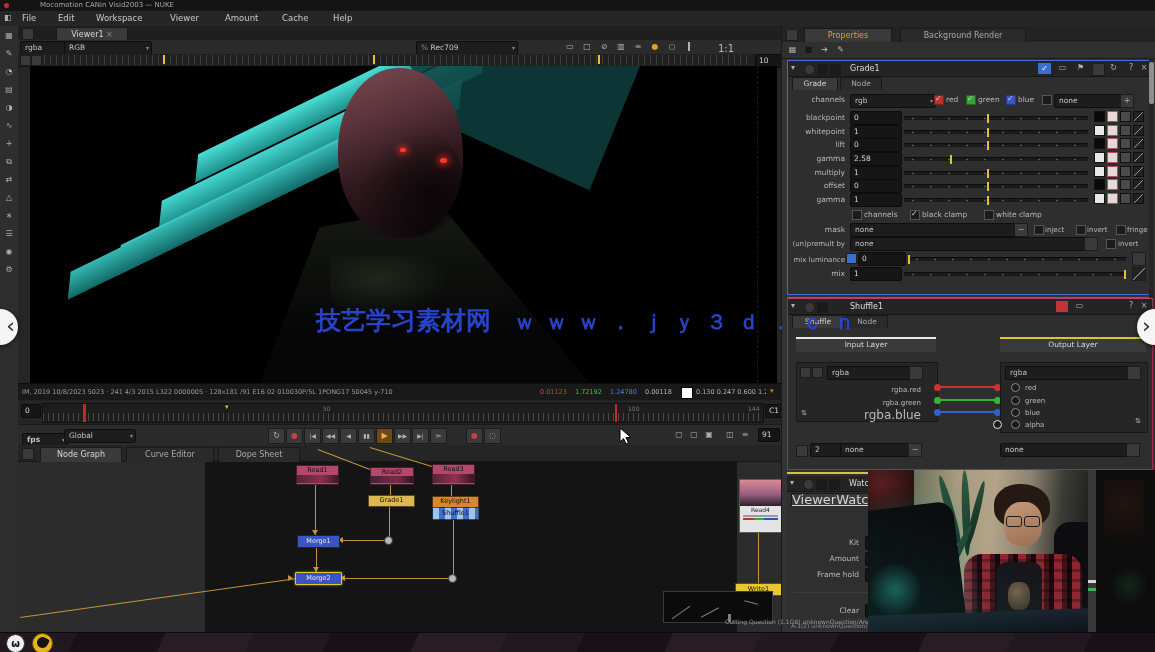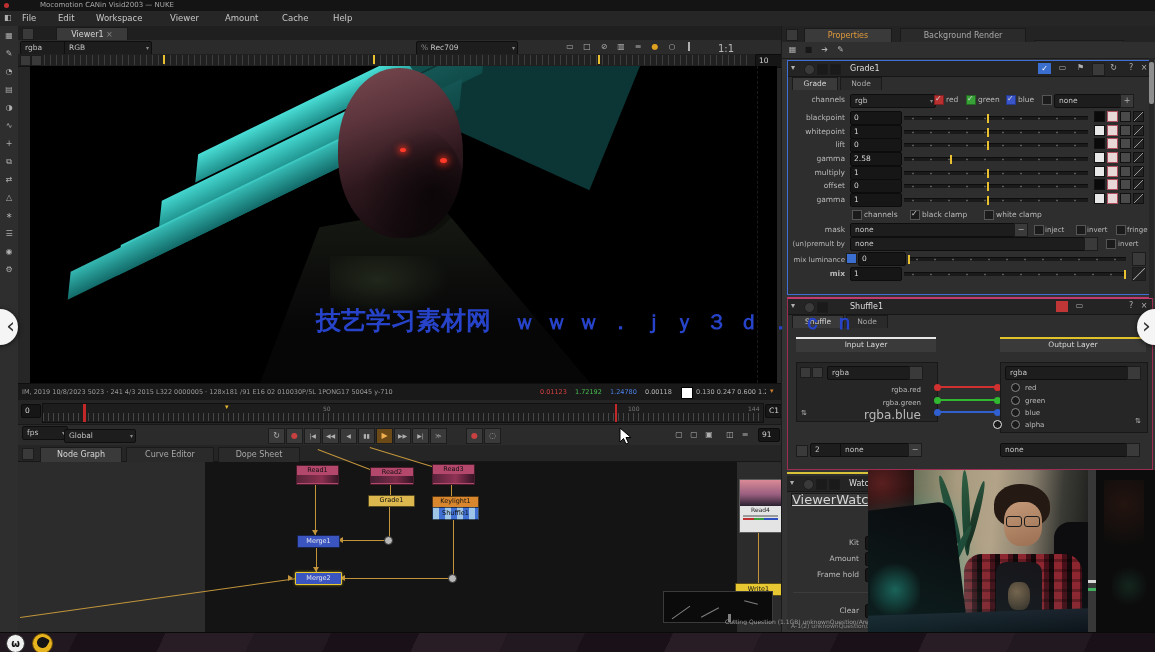--- a/index.html
+++ b/index.html
@@ -141,21 +141,21 @@
       <div class="abs" style="left:280px;top:1px;font-size:6px;color:#7a7a7a;">50</div>
       <div class="abs" style="left:585px;top:1px;font-size:6px;color:#7a7a7a;">100</div>
       <div class="abs" style="left:705px;top:1px;font-size:6px;color:#7a7a7a;">144</div>
       <div class="abs" style="left:40px;top:0;width:3px;height:18px;background:#c22828;"></div>
       <div class="abs" style="left:572px;top:0;width:2px;height:18px;background:#c22828;"></div>
       <div class="abs" style="left:182px;top:-1px;font-size:7px;color:#e8b830;">▾</div>
     </div>
     <div class="num" style="left:747px;top:4px;width:14px;">C1</div>
 
     <div class="abs" style="left:0;top:24px;width:763px;height:21px;background:#2b2b2b;border-top:1px solid #191919;">
-      <div class="dd" style="left:4px;top:1px;width:30px;"><span>fps</span></div>
+      <div class="dd" style="left:4px;top:8px;width:30px;font-weight:bold;"><span>fps</span></div>
       <div class="dd" style="left:46px;top:4px;width:56px;"><span>Global</span></div>
       <div class="ibox ic" style="left:250px;top:3px;width:15px;height:14px;line-height:14px;">↻</div>
       <div class="ibox ic" style="left:268px;top:3px;width:15px;height:14px;line-height:14px;color:#c84040;">●</div>
       <div class="ibox ic" style="left:286px;top:3px;width:15px;height:14px;line-height:14px;font-size:6px;">|◀</div>
       <div class="ibox ic" style="left:304px;top:3px;width:15px;height:14px;line-height:14px;font-size:6px;">◀◀</div>
       <div class="ibox ic" style="left:322px;top:3px;width:15px;height:14px;line-height:14px;font-size:6px;">◀</div>
       <div class="ibox ic" style="left:340px;top:3px;width:15px;height:14px;line-height:14px;font-size:6px;">▮▮</div>
       <div class="ibox ic" style="left:358px;top:3px;width:15px;height:14px;line-height:14px;background:#6b4a18;color:#f0b050;">▶</div>
       <div class="ibox ic" style="left:376px;top:3px;width:15px;height:14px;line-height:14px;font-size:6px;">▶▶</div>
       <div class="ibox ic" style="left:394px;top:3px;width:15px;height:14px;line-height:14px;font-size:6px;">▶|</div>
@@ -350,21 +350,21 @@
       <div class="lbl" style="left:330px;top:178px;text-align:left;font-size:7px;">invert</div>
 
       <div class="lbl" style="left:-8px;top:194px;width:65px;font-size:7px;">mix luminance</div>
       <div class="ibox" style="left:58px;top:192px;width:9px;height:9px;background:#3a6fd0;"></div>
       <div class="num" style="left:70px;top:191px;width:40px;">0</div>
       <div class="slider" style="left:120px;top:196px;width:218px;">
           <div class="caret" style="left:0%;"></div>
         </div>
       <div class="ibox" style="left:344px;top:191px;width:12px;height:12px;"></div>
 
-      <div class="lbl" style="left:0;top:208px;width:57px;font-weight:bold;">mix</div>
+      <div class="lbl" style="left:0;top:208px;width:57px;">mix</div>
       <div class="num" style="left:62px;top:206px;width:44px;">1</div>
       <div class="slider" style="left:116px;top:211px;width:222px;">
           <div class="caret" style="left:99%;"></div>
         </div>
       <div class="ibox" style="left:344px;top:206px;width:12px;height:12px;background:linear-gradient(135deg,#222 45%,#999 50%,#222 55%);"></div>
     </div>
 
     <div class="abs" style="left:5px;top:271px;width:364px;height:170px;background:#2e2e2e;border:1px solid #9c2d55;border-top:2px solid #c23a6f;">
       <div class="panelhdr">
         <span class="ic" style="left:3px;top:1px;">▾</span>

